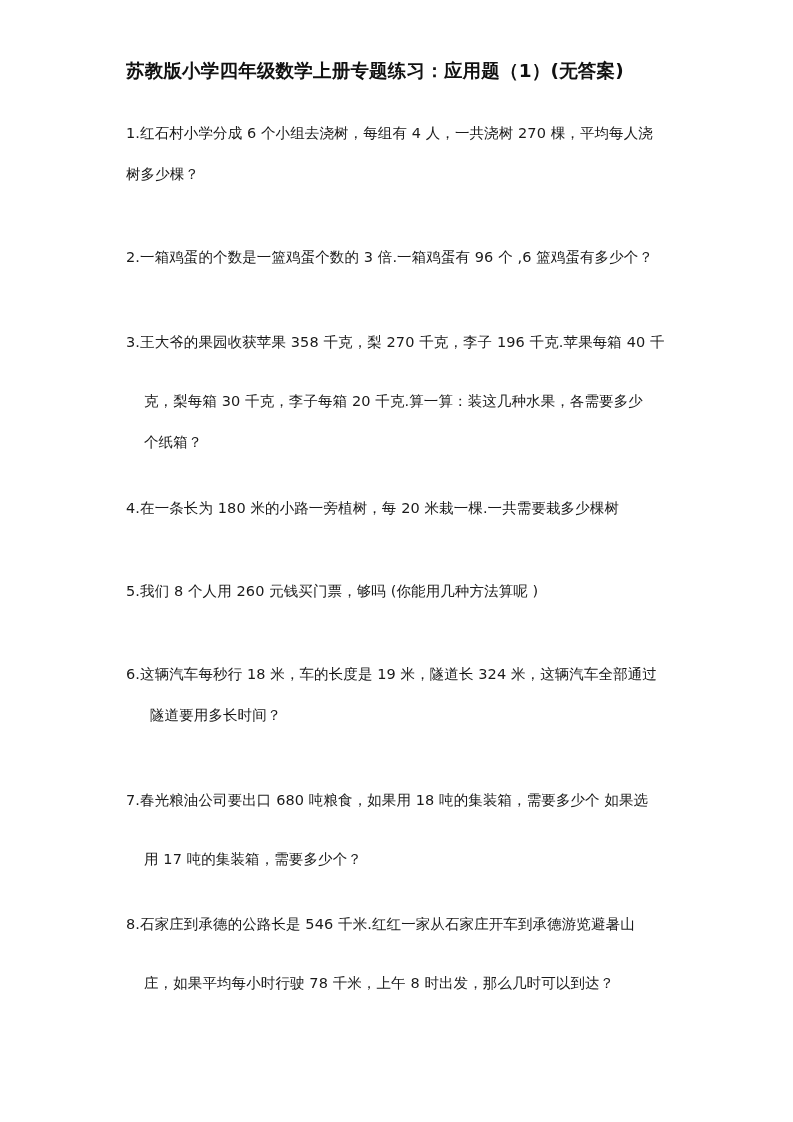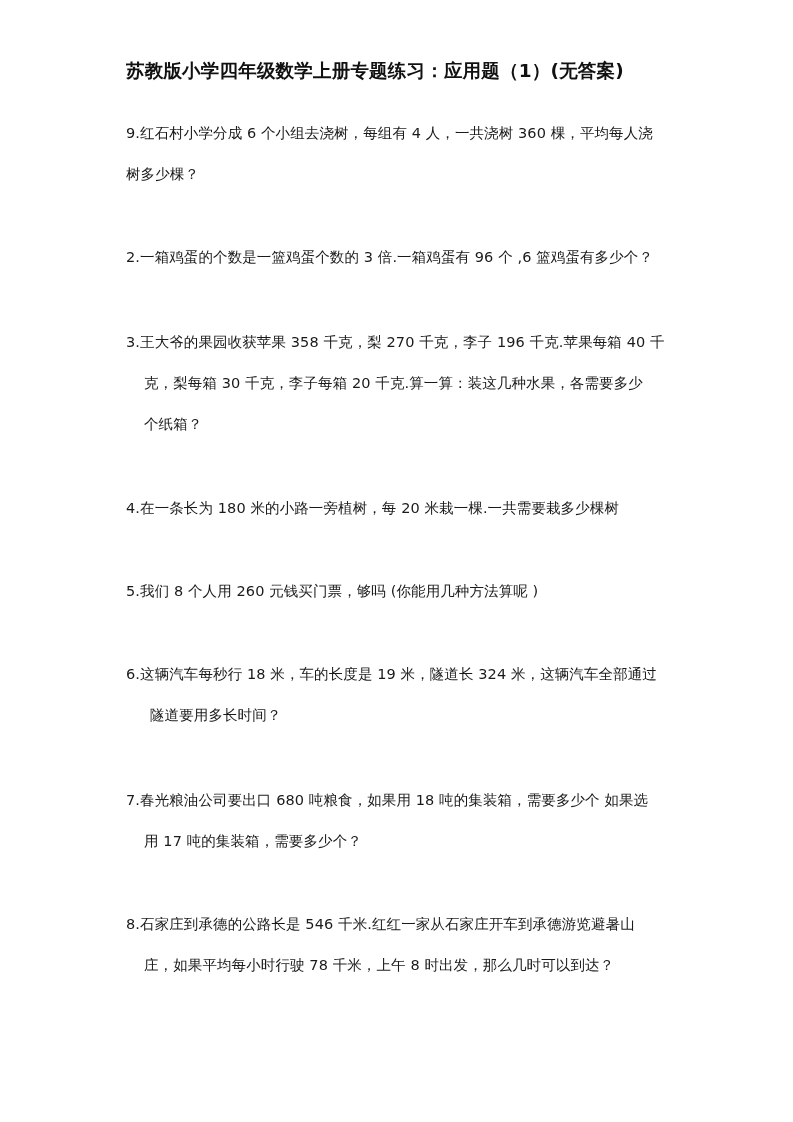--- a/index.html
+++ b/index.html
@@ -34,32 +34,32 @@
       color: #111;
     }
     .q-line {
       position: absolute;
       left: 118px;
       font-size: 14.5px;
       white-space: nowrap;
       color: #1a1a1a;
       letter-spacing: 0.1px;
     }
-    .indent { left: 136px; }
+    .indent { left: 136px; margin-top: 18px; }
     .indent2 { left: 142px; }
   </style>
 </head>
 <body>
 
 <div class="page">
 
   <div class="title">苏教版小学四年级数学上册专题练习：应用题（1）(无答案)</div>
 
   <div>
-    <div class="q-line" style="top:124px;">9.红石村小学分成 6 个小组去浇树，每组有 4 人，一共浇树 360 棵，平均每人浇</div>
+    <div class="q-line" style="top:124px;">1.红石村小学分成 6 个小组去浇树，每组有 4 人，一共浇树 270 棵，平均每人浇</div>
     <div class="q-line" style="top:165px;text-align:center;">树多少棵？</div>
   </div>
 
   <div>
     <div class="q-line" style="top:248px;">2.一箱鸡蛋的个数是一篮鸡蛋个数的 3 倍.一箱鸡蛋有 96 个 ,6 篮鸡蛋有多少个？</div>
   </div>
 
   <div>
     <div class="q-line" style="top:333px;">3.王大爷的果园收获苹果 358 千克，梨 270 千克，李子 196 千克.苹果每箱 40 千</div>
     <div class="q-line indent" style="top:374px;">克，梨每箱 30 千克，李子每箱 20 千克.算一算：装这几种水果，各需要多少</div>

